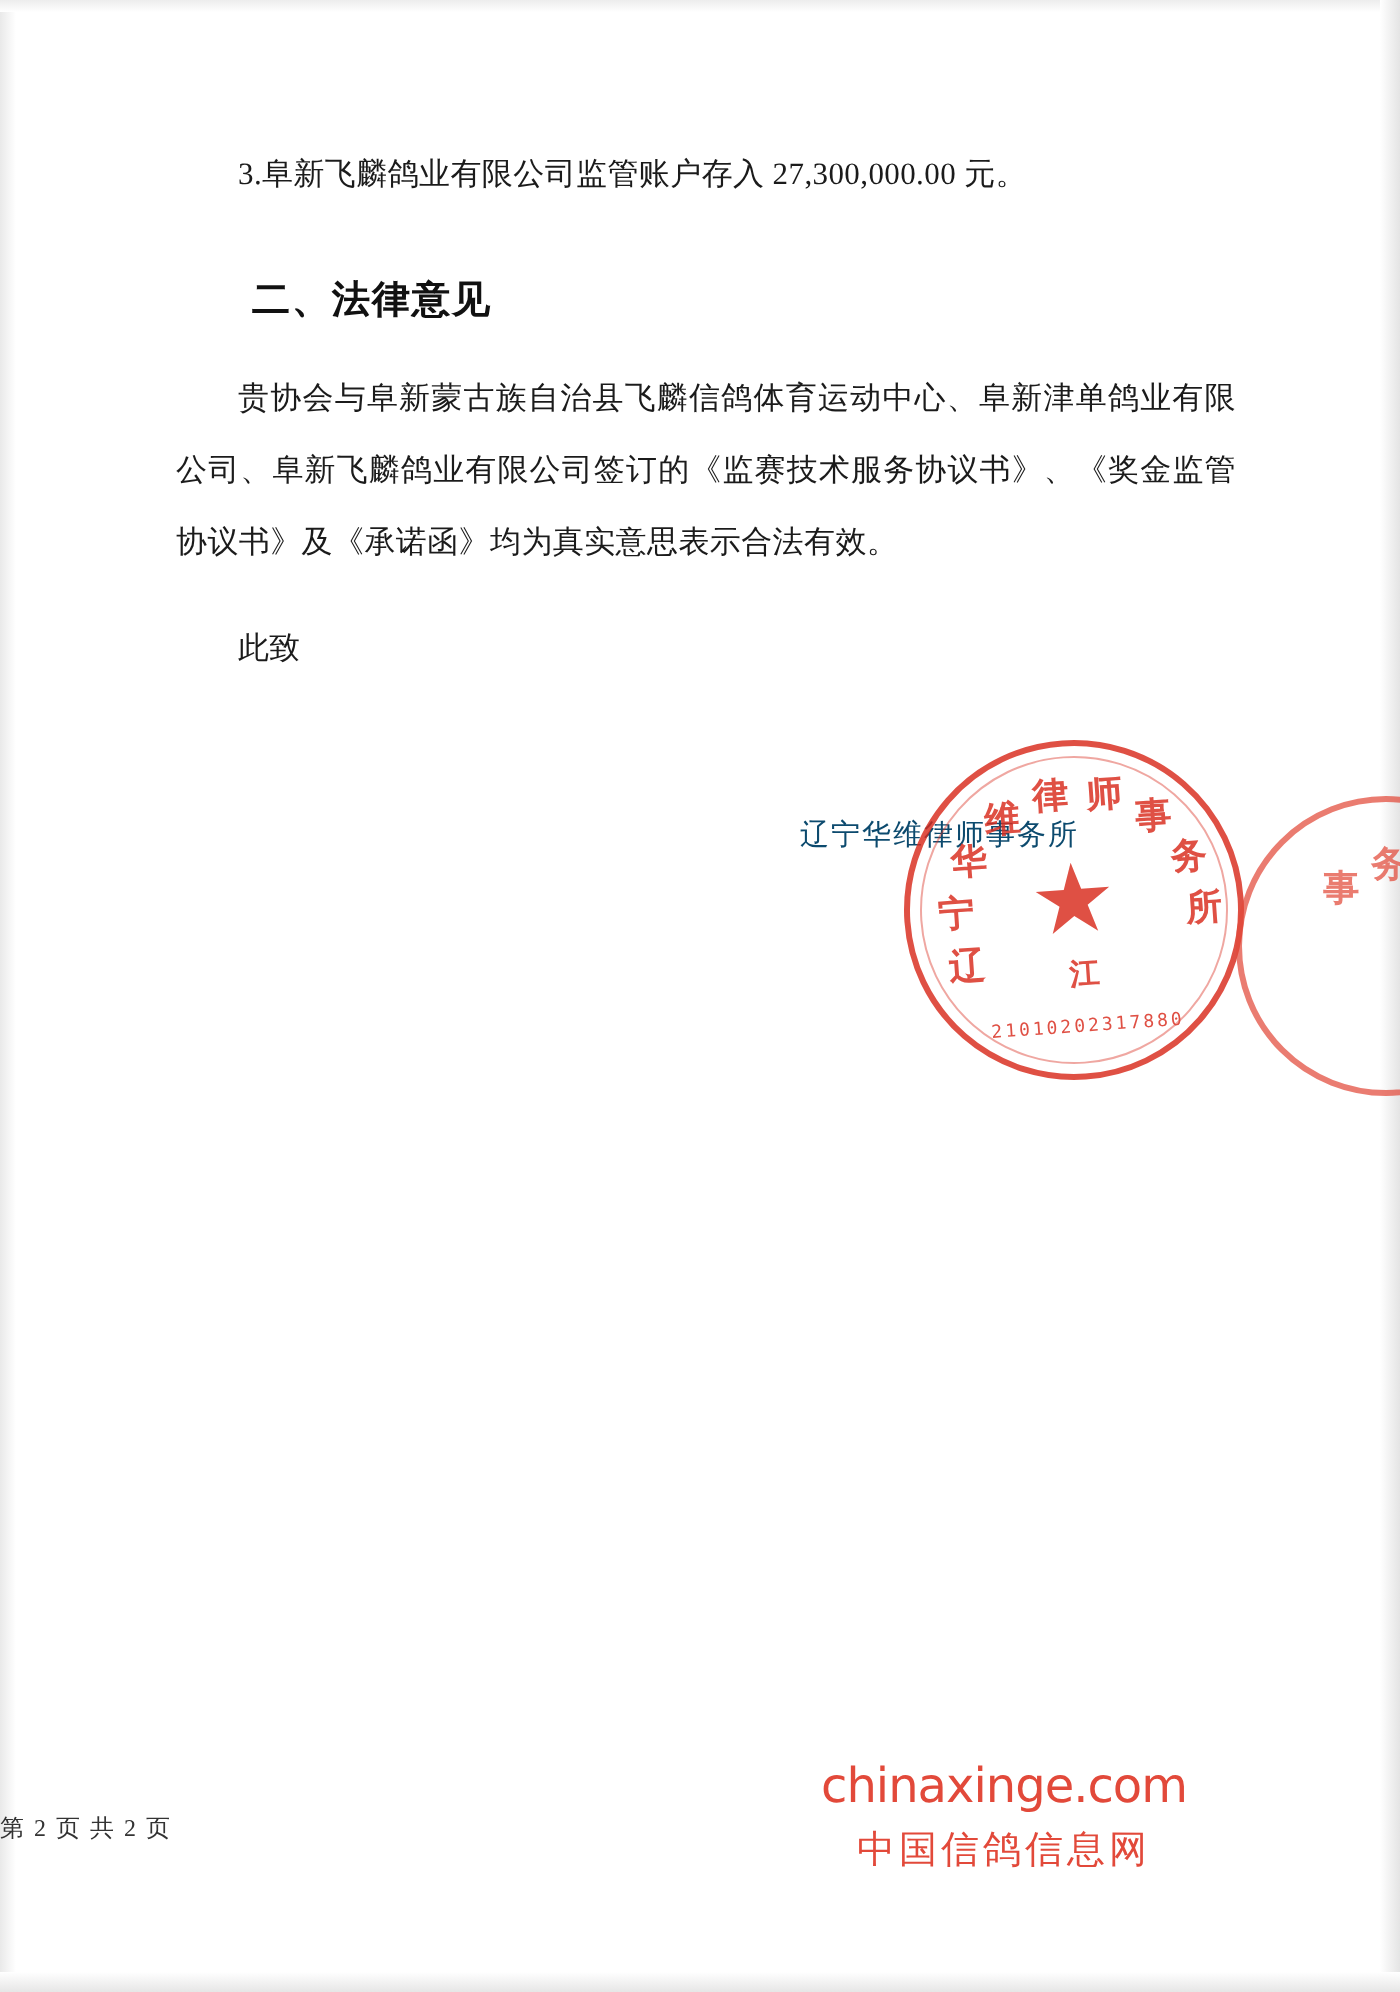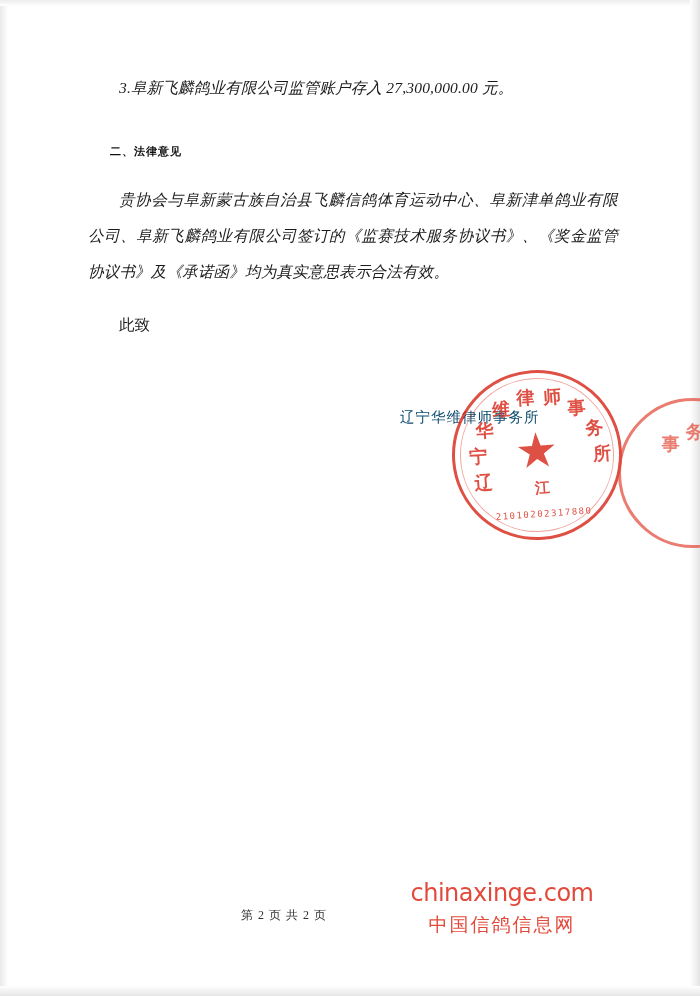--- a/index.html
+++ b/index.html
@@ -52,24 +52,23 @@
 
   .para {
     font-size: 15.5px;
     line-height: 36px;
     color: #1b1b1b;
     letter-spacing: 0.2px;
     text-align: justify;
   }
   .indent2 {
     text-indent: 2em;
-    font-style: italic;
   }
   .section-head {
-    font-size: 11px;
+    font-size: 19px;
     line-height: 34px;
     font-weight: bold;
     color: #111111;
     margin-top: 28px;
     text-indent: 2em;
     letter-spacing: 1px;
   }
   .body-block {
     margin-top: 14px;
   }
@@ -189,21 +188,20 @@
   }
   .seal-partial .seal-char {
     color: #e24a3a;
   }
 
   .footer {
     position: absolute;
     left: 0;
     top: 905px;
     width: 568px;
-    text-align: center;
   }
   .page-num {
     display: inline-block;
     font-size: 12px;
     color: #333333;
     letter-spacing: 1px;
   }
 
   
   .watermark {
@@ -218,21 +216,21 @@
   .watermark-en {
     font-family: "DejaVu Sans", sans-serif;
     font-size: 24px;
     font-weight: normal;
     letter-spacing: -0.5px;
     line-height: 30px;
     opacity: 0.92;
   }
   .watermark-cn {
     margin-top: 6px;
-    font-family: Liberation Mono, monospace;
+    font-family: Liberation Sans, sans-serif;
     font-size: 19px;
     letter-spacing: 2px;
     line-height: 24px;
     opacity: 0.92;
   }
 </style>
 </head>
 <body>
 
 <div class="page">

